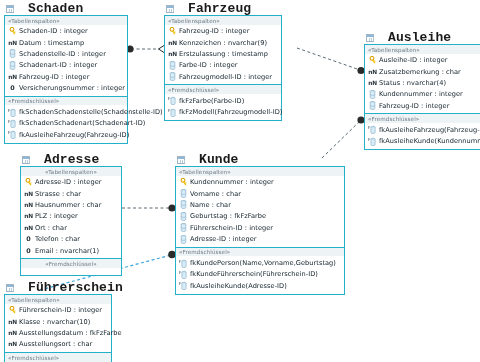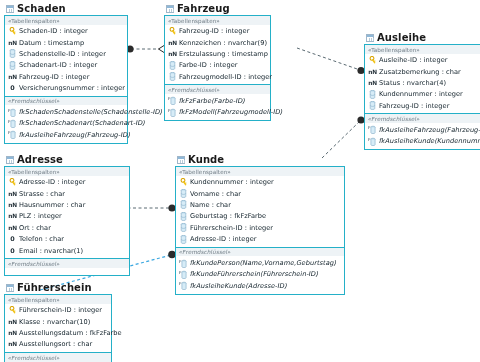--- a/index.html
+++ b/index.html
@@ -11,28 +11,29 @@
     position:relative;
   }
   #canvas{position:absolute;left:0;top:0;width:480px;height:362px;}
   #links{position:absolute;left:0;top:0;width:480px;height:362px;pointer-events:none;}
 
   .table-box{
     position:absolute;
     box-sizing:border-box;
   }
   .tbl-title{
-    display:flex;align-items:center;gap:3px;
+    display:flex;align-items:center;gap:14px;
     height:13px;
     padding-left:2px;
-    font-size:10px;
+    font-size:13px;
     font-weight:bold;
     color:#1a1a1a;
     letter-spacing:0.1px;
     white-space:nowrap;
+    font-family:Liberation Mono, monospace;
   }
   .tbl-icon{
     width:8px;height:8px;
     display:inline-block;
     position:relative;
     background:#ffffff;
     border:1px solid #9fb6c9;
     box-sizing:border-box;
     flex:0 0 auto;
   }
@@ -44,21 +45,21 @@
     box-shadow:2px 0 0 #b9ccd9, 4px 0 0 #b9ccd9;
   }
   .tbl-body{
     border:1px solid #24b0c8;
     background:#ffffff;
     box-sizing:border-box;
   }
   .compartment{
     border-bottom:1px solid #24b0c8;
   }
-  .compartment:last-child{border-bottom:none;font-style:italic;}
+  .compartment:last-child{border-bottom:none;}
   .compartment.empty-fk{min-height:16px;}
   .stereotype{
     font-size:5.6px;
     color:#6e7b84;
     padding:1.5px 3px 1px 3px;
     background:#eef3f6;
     white-space:nowrap;
     letter-spacing:0.1px;
   }
   .rows{padding:1px 0 2px 0;}
@@ -211,21 +212,21 @@
                   <path d="M2.9 2.2 L2.9 7.6 A2.1 1 0 0 0 7.1 7.6 L7.1 2.2" fill="#d7ecf7" stroke="#7fa9c4" stroke-width="0.6"></path>
                   <text x="0" y="4.2" font-size="4.2" font-family="DejaVu Sans, sans-serif" fill="#2a4150">F</text>
                 </svg>
               </span>
               <span>fkAusleiheFahrzeug(Fahrzeug-ID)</span>
             </div>
           </div>
         </div>
       </div>
     </div>
-    <div class="table-box" style="left: 164px; top: 2px; width: 107px;">
+    <div class="table-box" style="left: 164px; top: 2px; width: 118px;">
       <div class="tbl-title">
         <span class="tbl-icon"></span>
         <span>Fahrzeug</span>
       </div>
       <div class="tbl-body">
         <div class="compartment">
           <div class="stereotype">«Tabellenspalten»</div>
           <div class="rows">
             <div class="row">
               <span class="ico">
@@ -371,21 +372,21 @@
                   <path d="M2.9 2.2 L2.9 7.6 A2.1 1 0 0 0 7.1 7.6 L7.1 2.2" fill="#d7ecf7" stroke="#7fa9c4" stroke-width="0.6"></path>
                   <text x="0" y="4.2" font-size="4.2" font-family="DejaVu Sans, sans-serif" fill="#2a4150">F</text>
                 </svg>
               </span>
               <span>fkAusleiheKunde(Kundennummer)</span>
             </div>
           </div>
         </div>
       </div>
     </div>
-    <div class="table-box" style="left: 4px; top: 153px; width: 126px;">
+    <div class="table-box" style="left: 20px; top: 153px; width: 102px; text-align: center;">
       <div class="tbl-title">
         <span class="tbl-icon"></span>
         <span>Adresse</span>
       </div>
       <div class="tbl-body">
         <div class="compartment">
           <div class="stereotype">«Tabellenspalten»</div>
           <div class="rows">
             <div class="row">
               <span class="ico">

